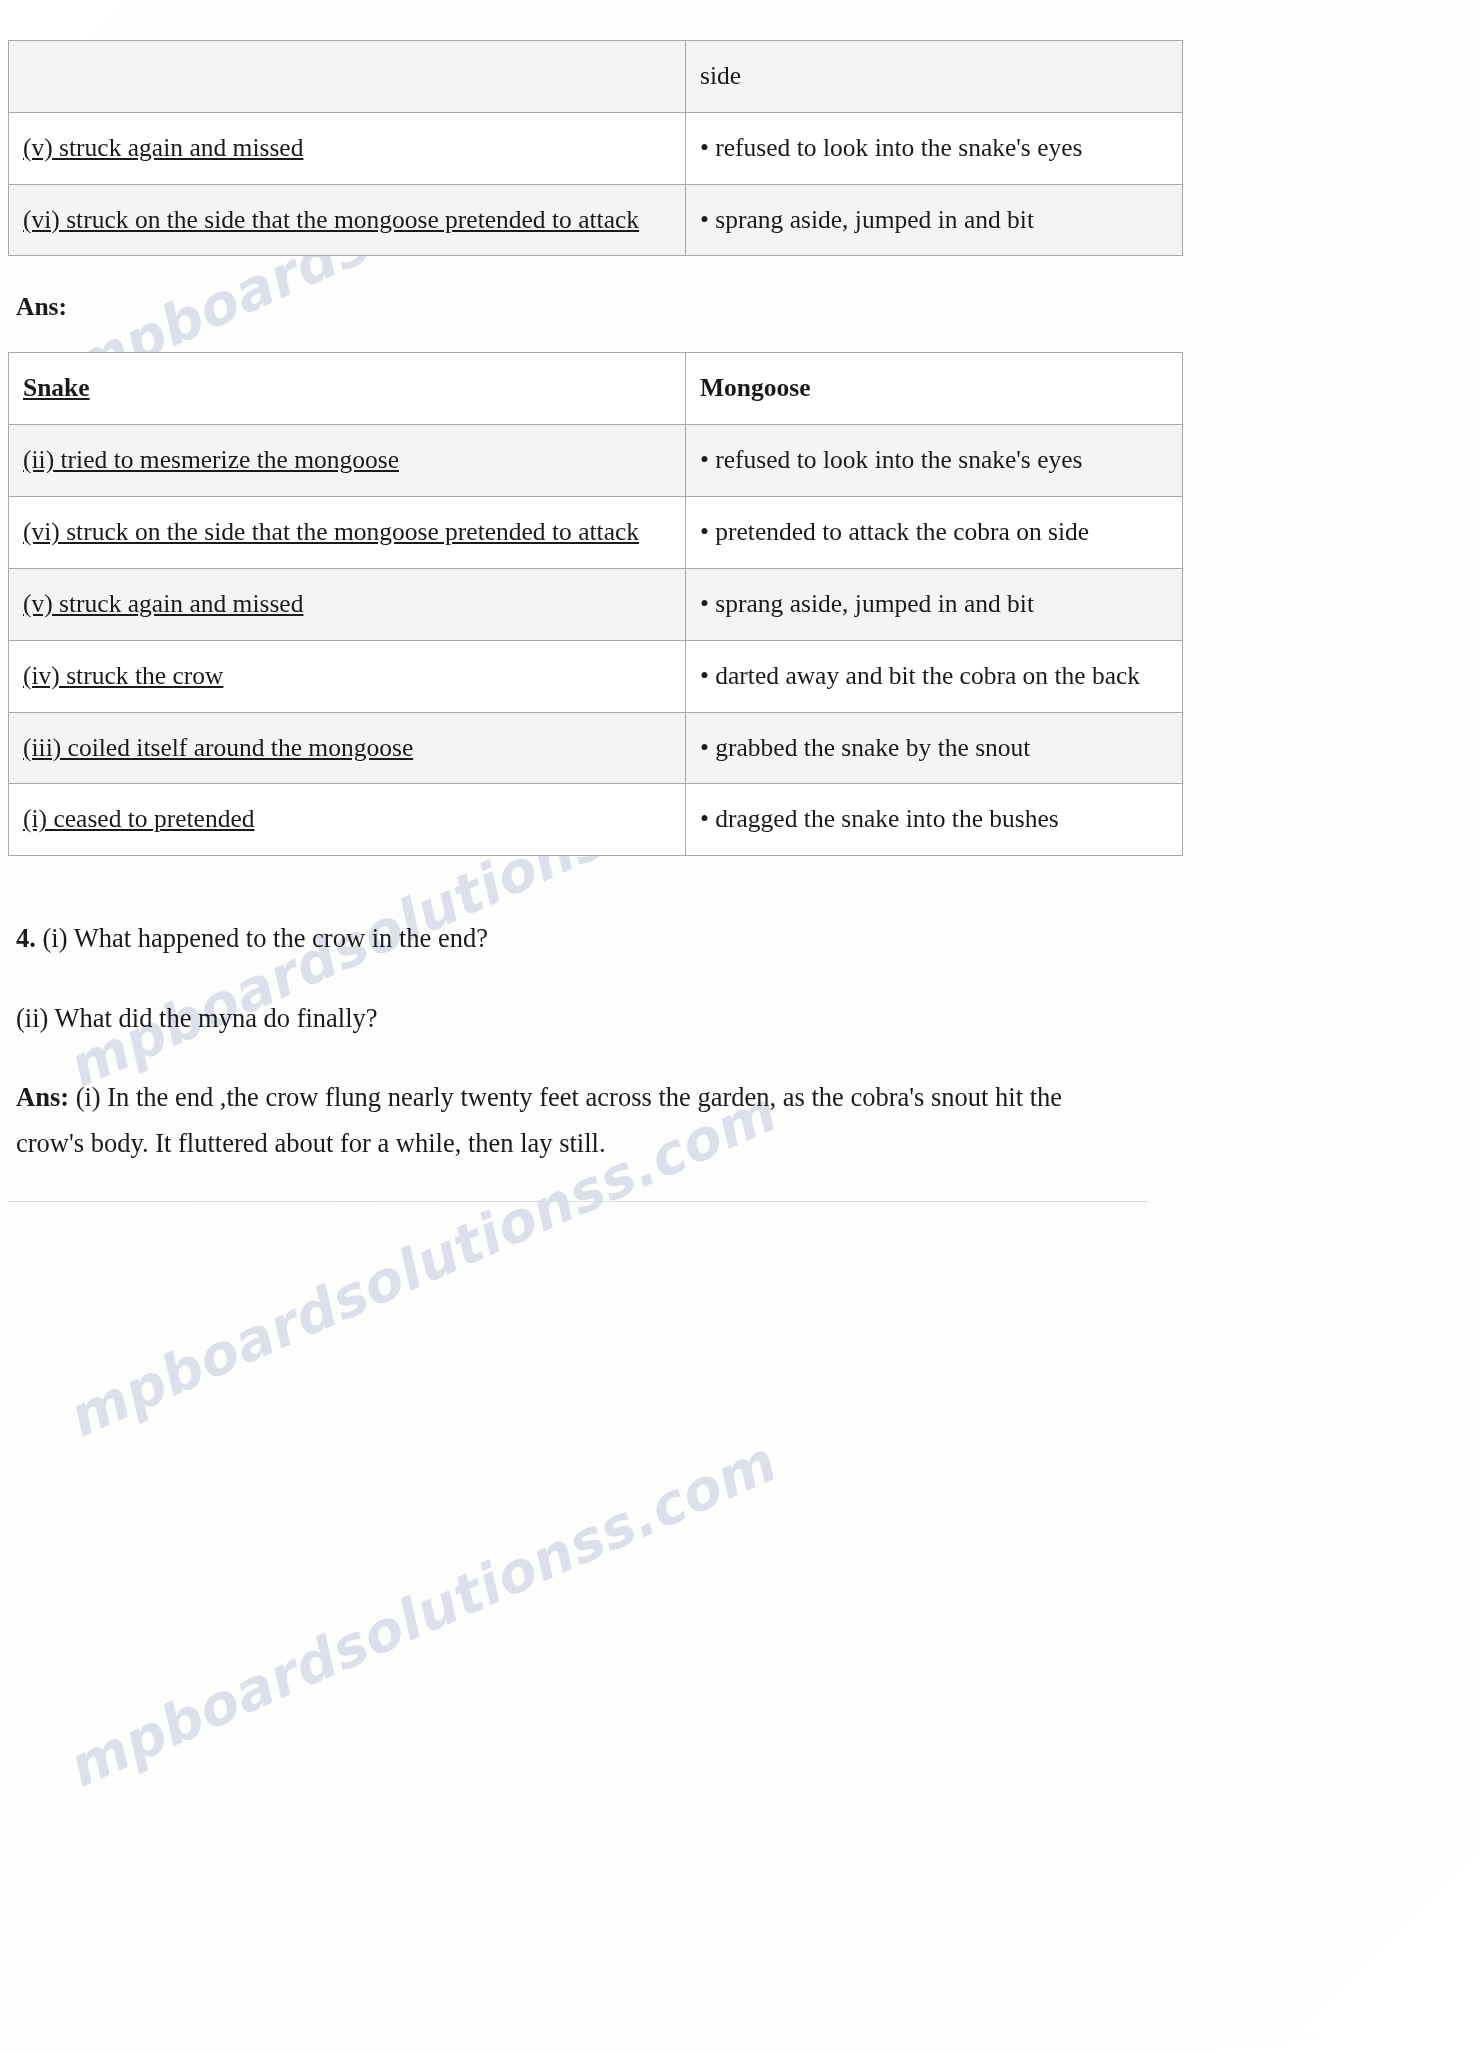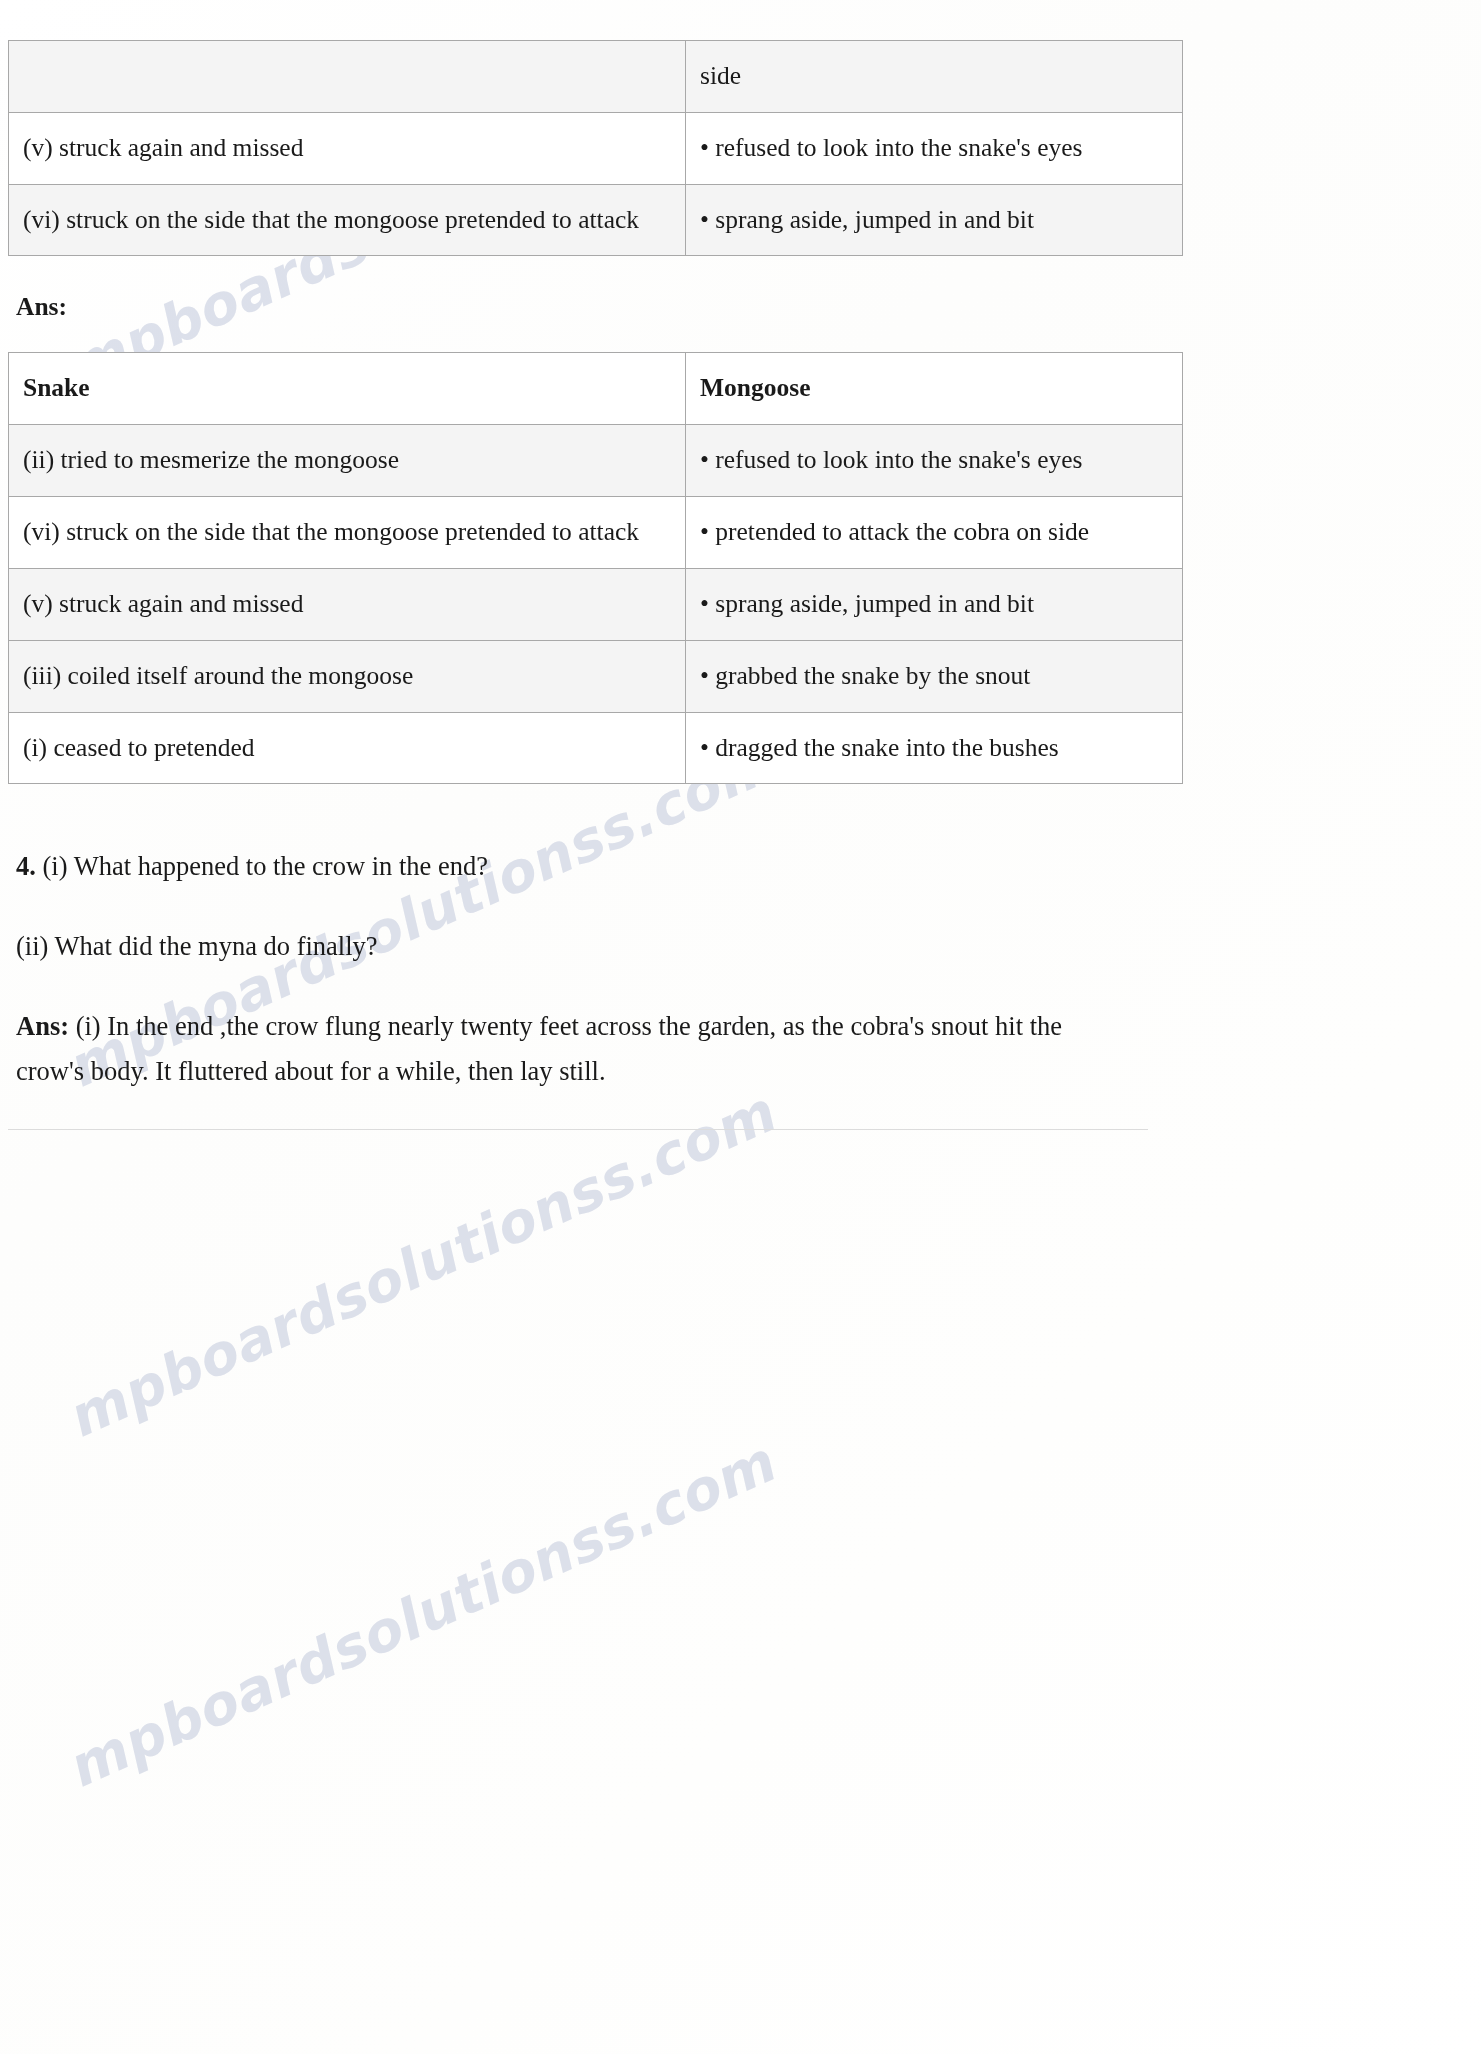--- a/index.html
+++ b/index.html
@@ -65,21 +65,21 @@
     padding: 14px 12px 14px 14px;
     font-size: 25.5px;
     line-height: 1.68;
     vertical-align: middle;
     text-align: left;
     font-weight: normal;
   }
   table.doc-table th {
     font-weight: bold;
   }
-  td.col-left, th.col-left { width: 650px; }
+  td.col-left, th.col-left { width: 650px; text-decoration: underline; }
   td.col-right, th.col-right { width: 470px; }
   tr.shade td, tr.shade th { background: #f4f4f4; }
   tr.plain td, tr.plain th { background: #ffffff; }
 
   .tbl-top { margin-top: 0; }
 
   
   .ans-label {
     font-weight: bold;
     font-size: 25.5px;
@@ -154,20 +154,24 @@
           <td class="col-right">• refused to look into the snake's eyes</td>
         </tr>
         <tr class="plain">
           <td class="col-left">(vi) struck on the side that the mongoose pretended to attack</td>
           <td class="col-right">• pretended to attack the cobra on side</td>
         </tr>
         <tr class="shade">
           <td class="col-left">(v) struck again and missed</td>
           <td class="col-right">• sprang aside, jumped in and bit</td>
         </tr>
+        <tr class="plain">
+          <td class="col-left">(iv) struck the crow</td>
+          <td class="col-right">• darted away and bit the cobra on the back</td>
+        </tr>
         <tr class="shade">
           <td class="col-left">(iii) coiled itself around the mongoose</td>
           <td class="col-right">• grabbed the snake by the snout</td>
         </tr>
         <tr class="plain">
           <td class="col-left">(i) ceased to pretended</td>
           <td class="col-right">• dragged the snake into the bushes</td>
         </tr>
       </tbody>
     </table>

